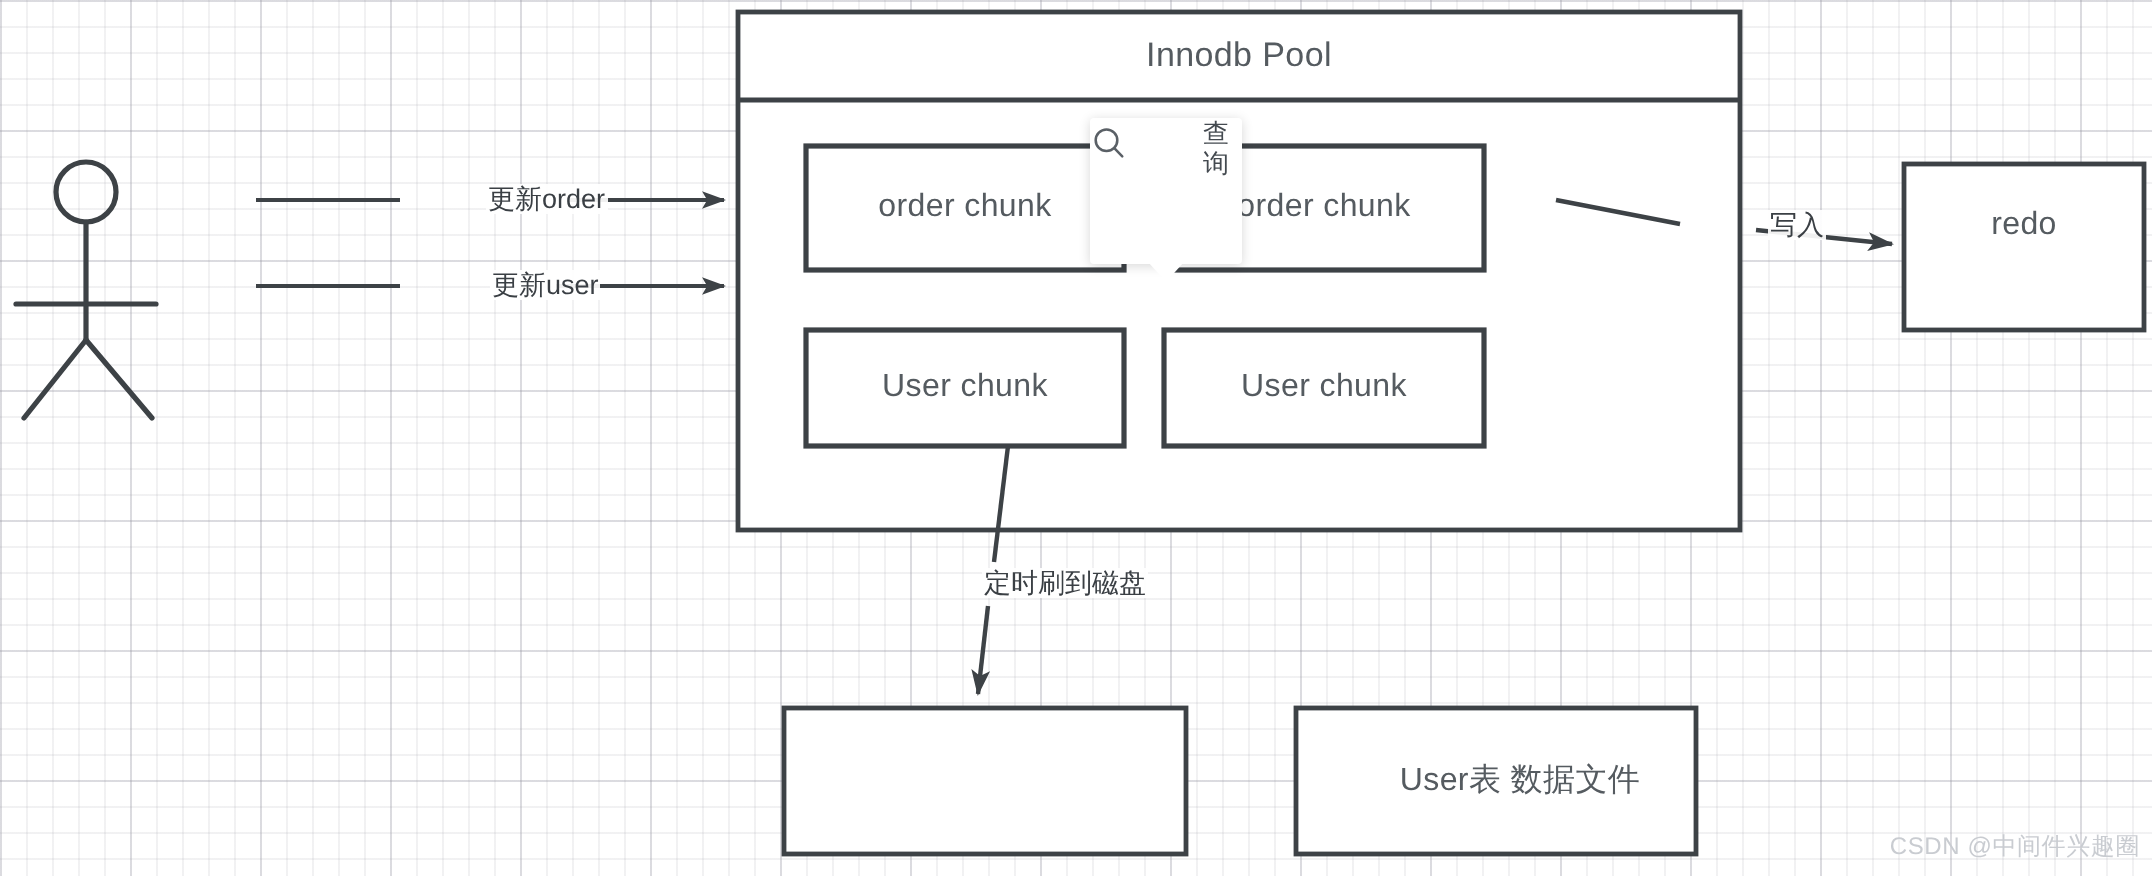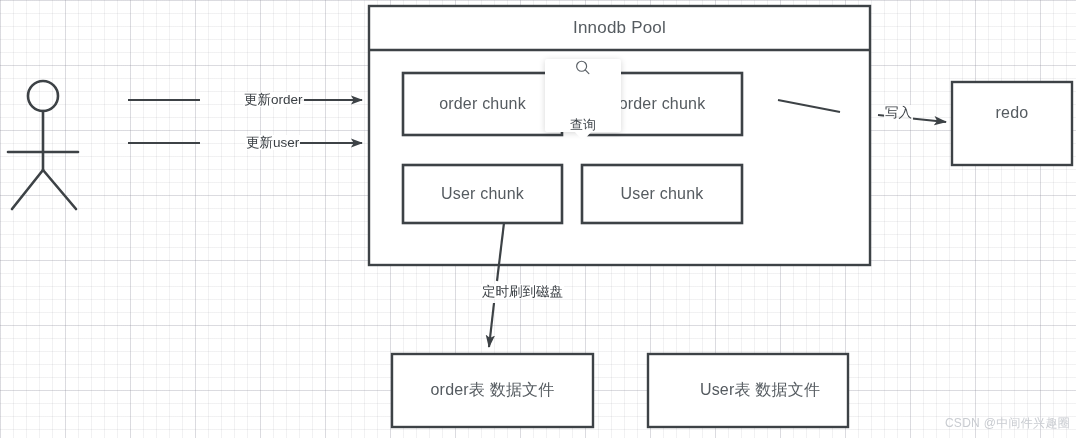--- a/index.html
+++ b/index.html
@@ -58,22 +58,22 @@
   #tooltip {
     position: absolute;
     left: 545px;
     top: 59px;
     width: 76px;
     height: 73px;
     background: #ffffff;
     box-shadow: 0 1px 6px rgba(0,0,0,0.16);
     border-radius: 2px;
     display: flex;
-    flex-direction: column;
-    align-items: center;
+    flex-direction: row;
+    align-items: flex-start;
     justify-content: center;
     z-index: 40;
     gap: 37px;
   }
   #tooltip .tip-tail {
     position: absolute;
     left: 50%;
     bottom: -9px;
     margin-left: -9px;
     width: 18px;
@@ -164,31 +164,30 @@
   <div class="node-label" style="left:403px; top:73px; width:159px; height:62px;">order chunk</div>
 
   <div class="node-label" style="left:582px; top:73px; width:160px; height:62px;">order chunk</div>
 
   <div class="node-label" style="left:403px; top:165px; width:159px; height:58px;">User chunk</div>
 
   <div class="node-label" style="left:582px; top:165px; width:160px; height:58px;">User chunk</div>
 
   <div class="node-label" style="left:952px; top:82px; width:120px; height:62px;">redo</div>
 
-  <div class="node-label" style="left:392px; top:354px; width:201px; height:73px;">order表 数据文件</div>
 
   <div class="node-label" style="left:660px; top:354px; width:200px; height:73px;">User表 数据文件</div>
 
   <div class="edge-label" style="left:202px; top:92px;">更新order</div>
 
   <div class="edge-label" style="left:204px; top:135px;">更新user</div>
 
   <div class="edge-label" style="left:843px; top:105px;">写入</div>
 
-  <div class="edge-label" style="left:440px; top:284px;">定时刷到磁盘</div>
+  <div class="edge-label" style="left:450px; top:284px;">定时刷到磁盘</div>
 
   <div id="tooltip">
     <svg class="tip-icon" viewBox="0 0 26 26">
       <circle cx="11" cy="10.5" r="7.2" fill="none" stroke="#5a6066" stroke-width="1.7"></circle>
       <line x1="16.2" y1="15.8" x2="21.5" y2="21.2" stroke="#5a6066" stroke-width="1.7" stroke-linecap="round"></line>
     </svg>
     <div class="tip-text">查询</div>
     <div class="tip-tail"></div>
   </div>
 

